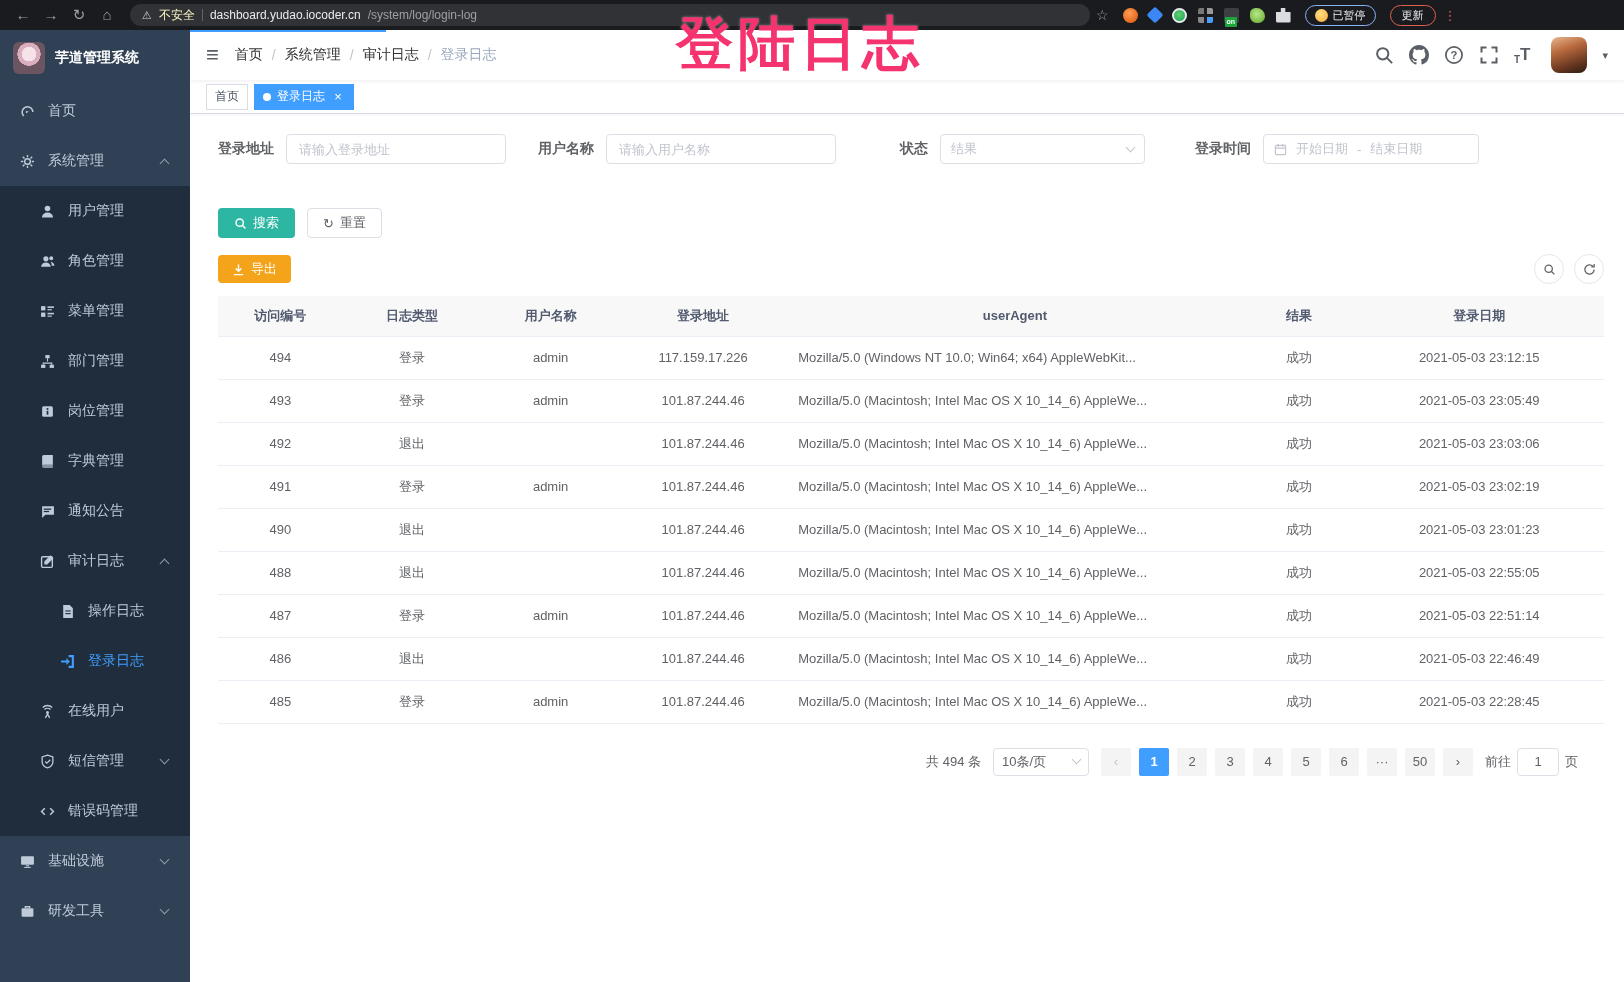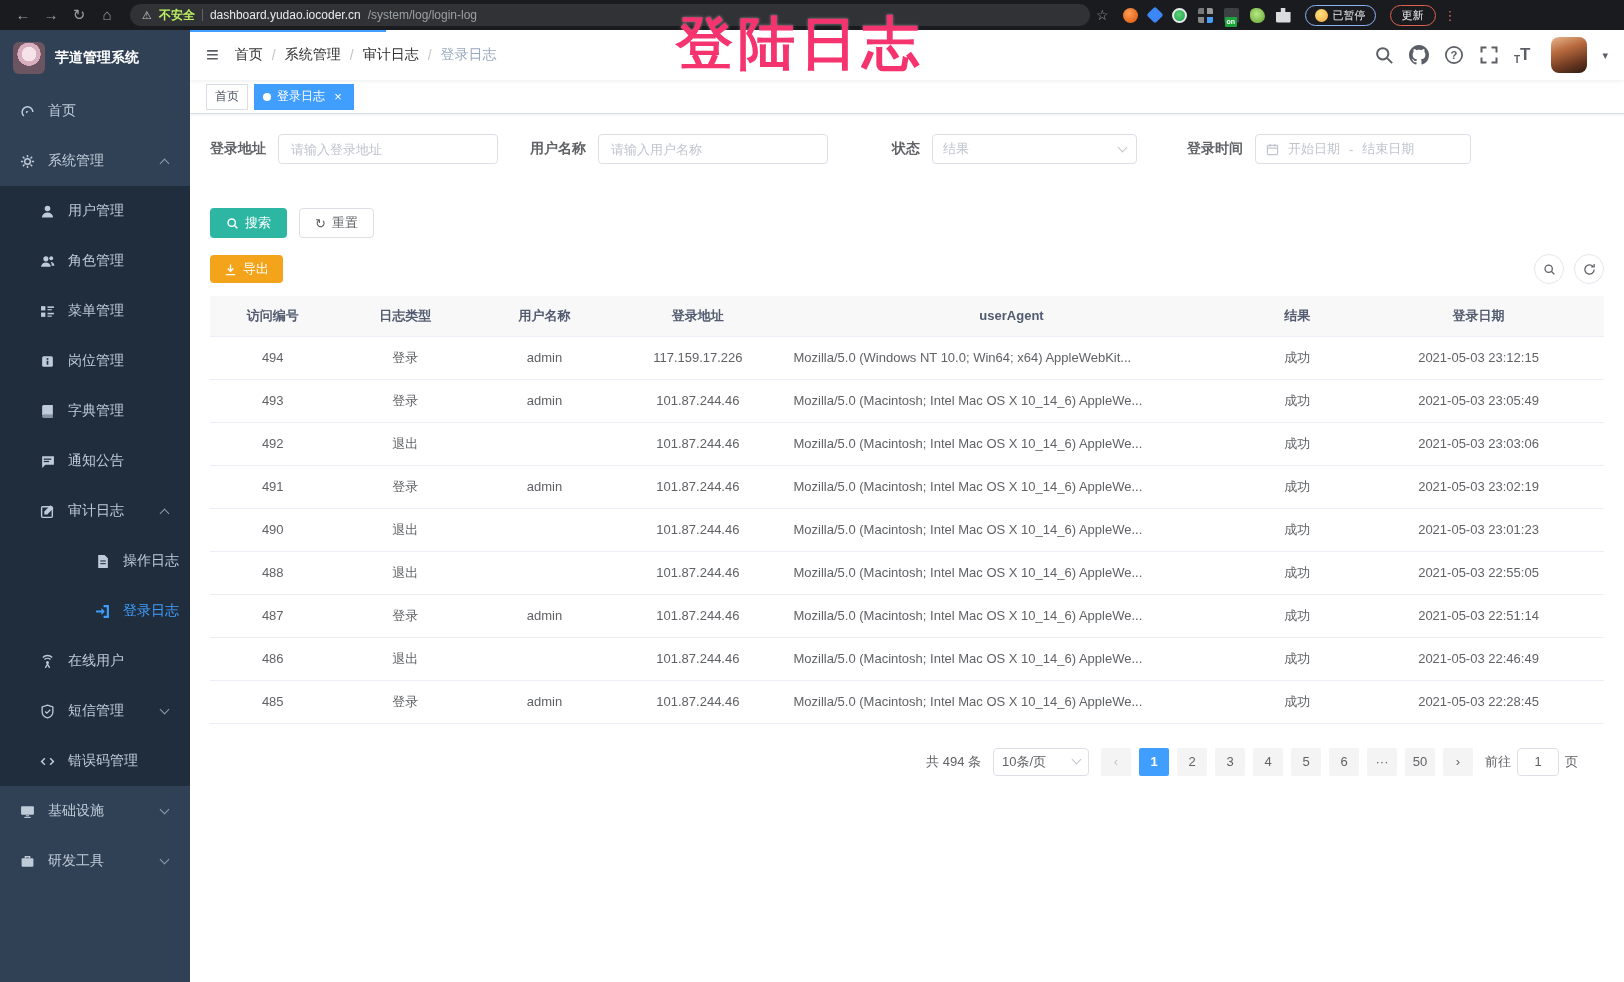--- a/index.html
+++ b/index.html
@@ -5,21 +5,21 @@
   * { box-sizing: border-box; margin: 0; padding: 0; }
   html,body { width:1624px; height:982px; overflow:hidden; }
   body { font-family:"Liberation Sans","DejaVu Sans",sans-serif; position:relative; background:#fff; }
 
   
   .browser { height:30px; background:#1a1b1e; display:flex; align-items:center; padding:0 10px; gap:4px; }
   .bnav { display:flex; gap:2px; }
   .bnav .bicon { color:#9aa0a6; font-size:15px; width:26px; text-align:center; line-height:30px; cursor:pointer; }
   .addressbar { width:960px; height:22px; background:#303236; border-radius:11px; display:flex; align-items:center; padding:0 12px; font-size:12px; gap:7px; margin-left:6px; cursor:text; }
   .addressbar .warn { color:#c8ccd0; font-size:11px; }
-  .addressbar .notsec { color:#bef264;font-weight:bold; }
+  .addressbar .notsec { color:#fef9c3; }
   .addressbar .vsep { width:1px; height:12px; background:#5f6368; }
   .addressbar .host { color:#e8eaed; }
   .addressbar .path { color:#9aa0a6; }
   .star { color:#9aa0a6; font-size:14px; margin:0 6px 0 2px; cursor:pointer; }
   .extensions { display:flex; align-items:center; gap:11px; margin-left:4px; }
   .ext { width:15px; height:15px; border-radius:50%; position:relative; cursor:pointer; flex-shrink:0; }
   .ext-orange { background:radial-gradient(circle at 40% 35%,#ff9d52,#d9520b); }
   .ext-gem { width:12px; height:12px; border-radius:2px; background:#3d86f5; transform:rotate(45deg); }
   .ext-green { background:radial-gradient(circle at 45% 40%,#5fd077,#17a34a); border:2px solid #e8eaed; }
   .ext-grid { border-radius:2px; background:linear-gradient(#777,#777) 0 0/6px 6px no-repeat, linear-gradient(#999,#999) 9px 0/6px 6px no-repeat, linear-gradient(#888,#888) 0 9px/6px 6px no-repeat, linear-gradient(#4a9df8,#4a9df8) 9px 9px/6px 6px no-repeat; }
@@ -41,21 +41,21 @@
   .logo { height:56px; display:flex; align-items:center; gap:10px; padding:12px 13px; cursor:pointer; }
   .logo-img { width:32px; height:32px; border-radius:6px; flex-shrink:0;
     background:radial-gradient(circle at 50% 38%,#f6e3ea 0 28%,#d9aebf 29% 45%,#6b5560 46% 100%); }
   .logo-title { color:#fff; font-size:14px; font-weight:700; white-space:nowrap; }
   .mi { height:50px; display:flex; align-items:center; gap:13px; padding:0 16px 0 20px; font-size:14px; cursor:pointer; position:relative; white-space:nowrap; }
   .mi svg { width:15px; height:15px; flex-shrink:0; }
   .mi .chev { position:absolute; right:22px; width:7px; height:7px; border-right:1.5px solid #8f9cab; border-bottom:1.5px solid #8f9cab; }
   .chev.up { transform:rotate(-135deg); top:24px; }
   .chev.down { transform:rotate(45deg); top:20px; }
   .mi.sub { padding-left:40px; background:#1f2d3d; }
-  .mi.sub2 { padding-left:95px; background:#1f2d3d; }
+  .mi.sub2 { padding-left:60px; background:#1f2d3d; }
   .mi.active { color:#409eff; }
 
   
   .main { flex:1; position:relative; background:#fff; overflow:hidden; }
   .progress { position:absolute; top:0; left:0; width:196px; height:2px; background:#409eff; z-index:9; }
   .navbar { height:50px; display:flex; align-items:center; padding:0 16px; box-shadow:0 1px 4px rgba(0,21,41,.08); position:relative; z-index:2; background:#fff; }
   .hamburger { font-size:22px; color:#5a5e66; margin-right:16px; cursor:pointer; line-height:1; }
   .breadcrumb { display:flex; align-items:center; gap:9px; font-size:14px; color:#303133; }
   .crumb { cursor:pointer; }
   .crumb-sep { color:#c0c4cc; }
@@ -70,21 +70,21 @@
   .caret { color:#5a5e66; font-size:11px; cursor:pointer; }
 
   
   .tagsbar { height:34px; border-bottom:1px solid #d8dce5; box-shadow:0 1px 3px rgba(0,0,0,.06); display:flex; align-items:center; padding:0 16px; gap:6px; position:relative; z-index:1; background:#fff; }
   .tag { height:26px; border:1px solid #d8dce5; background:#fff; color:#495060; font-size:12px; display:flex; align-items:center; padding:0 8px; gap:6px; cursor:pointer; }
   .tag.active { background:#409eff; border-color:#409eff; color:#fff; }
   .tag .tdot { width:8px; height:8px; border-radius:50%; background:#fff; }
   .tag .tclose { font-size:13px; line-height:14px; width:14px; height:14px; text-align:center; border-radius:50%; }
 
   
-  .content { padding:20px 20px 0 20px; }
+  .content { padding:20px 20px 0 28px; }
   .filters { display:flex; align-items:center; font-size:14px; color:#606266; }
   .fgroup { display:flex; align-items:center; }
   .g1 { margin-right:32px; } .g2 { margin-right:64px; } .g3 { margin-right:50px; }
   .flabel { margin-right:12px; white-space:nowrap; font-weight:700; color:#606266; }
   .tinput { width:220px; height:30px; border:1px solid #dcdfe6; border-radius:4px; padding:0 12px; font-size:13px; color:#606266; outline:none; }
   .tinput::placeholder { color:#c0c4cc; }
   .tinput.w230 { width:230px; }
   .selectbox { width:205px; height:30px; border:1px solid #dcdfe6; border-radius:4px; display:flex; align-items:center; justify-content:space-between; padding:0 10px; font-size:13px; color:#c0c4cc; cursor:pointer; background:#fff; }
   .sel-caret { width:7px; height:7px; border-right:1.3px solid #c0c4cc; border-bottom:1.3px solid #c0c4cc; transform:rotate(45deg); margin-top:-4px; }
   .rangebox { width:216px; height:30px; border:1px solid #dcdfe6; border-radius:4px; display:flex; align-items:center; gap:9px; padding:0 10px; font-size:13px; color:#c0c4cc; cursor:pointer; background:#fff; }
@@ -204,20 +204,29 @@
     <div class="mi sub">
       <svg viewBox="0 0 14 14" fill="currentColor">
           <rect x="1" y="2" width="4" height="4"></rect>
           <rect x="1" y="8" width="4" height="4"></rect>
           <rect x="7" y="2.2" width="6" height="1.5"></rect>
           <rect x="7" y="4.8" width="4" height="1.1"></rect>
           <rect x="7" y="8.2" width="6" height="1.5"></rect>
           <rect x="7" y="10.8" width="4" height="1.1"></rect>
         </svg>
       <span>菜单管理</span>
+    </div>
+    <div class="mi sub">
+      <svg viewBox="0 0 14 14" fill="currentColor">
+          <rect x="5" y="1" width="4" height="3"></rect>
+          <rect x="1" y="10" width="4" height="3"></rect>
+          <rect x="9" y="10" width="4" height="3"></rect>
+          <path d="M6.5 4h1v3h-1zM2.5 8h9v1h-9zM2.5 8h1v2h-1zM10.5 8h1v2h-1z"></path>
+        </svg>
+      <span>部门管理</span>
     </div>
     <div class="mi sub">
       <svg viewBox="0 0 14 14" fill="currentColor">
           <rect x="2" y="2" width="10" height="10" rx="1.5"></rect>
           <rect x="6.2" y="3.8" width="1.6" height="1.6" fill="#1f2d3d"></rect>
           <rect x="6.2" y="6.3" width="1.6" height="3.7" fill="#1f2d3d"></rect>
         </svg>
       <span>岗位管理</span>
     </div>
     <div class="mi sub">

